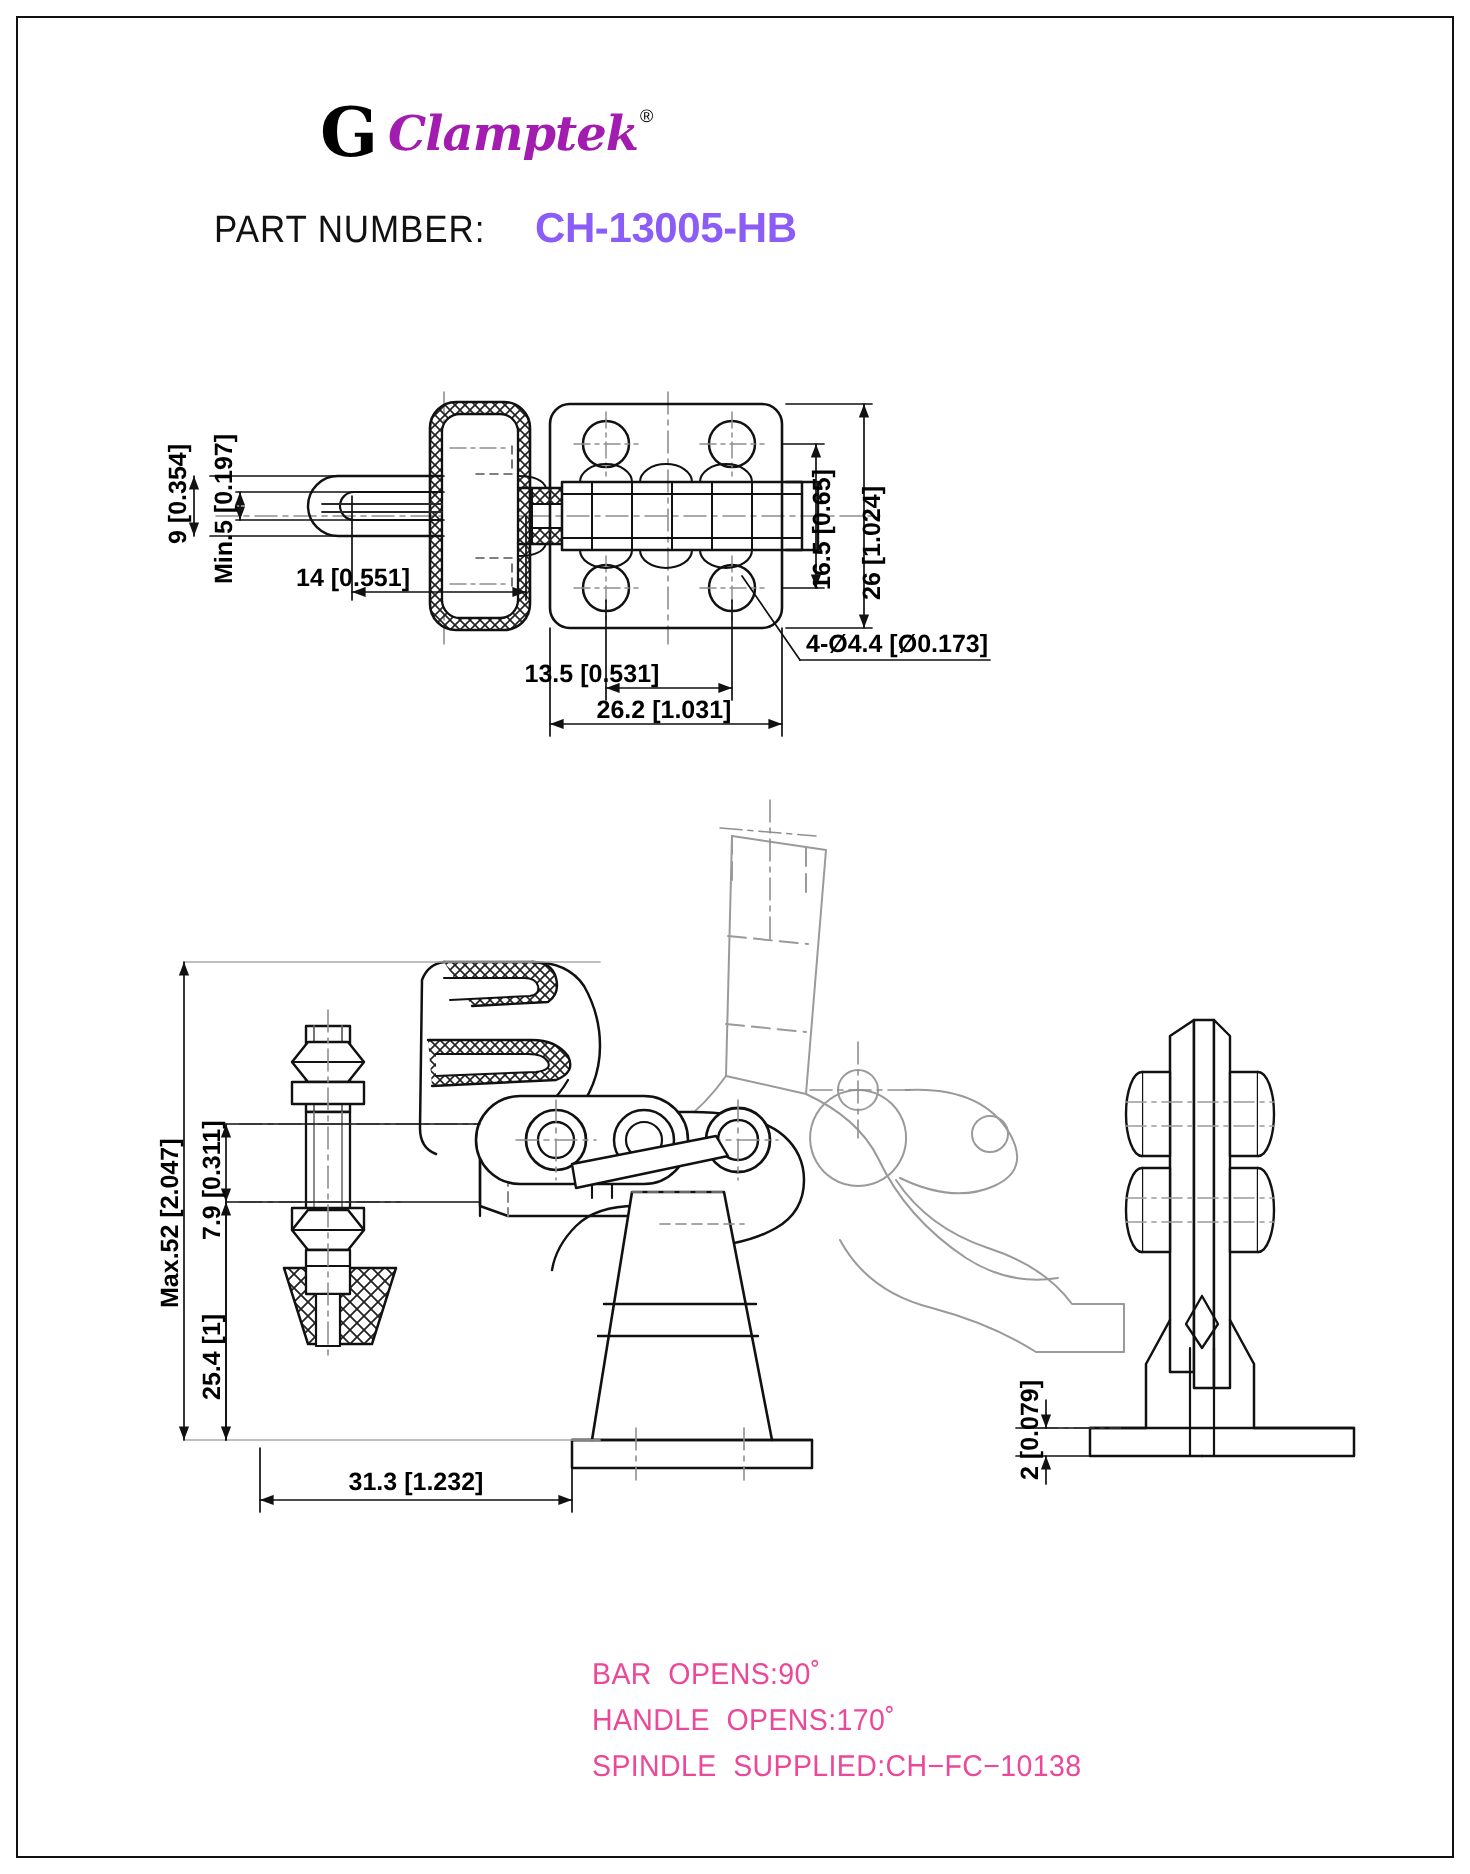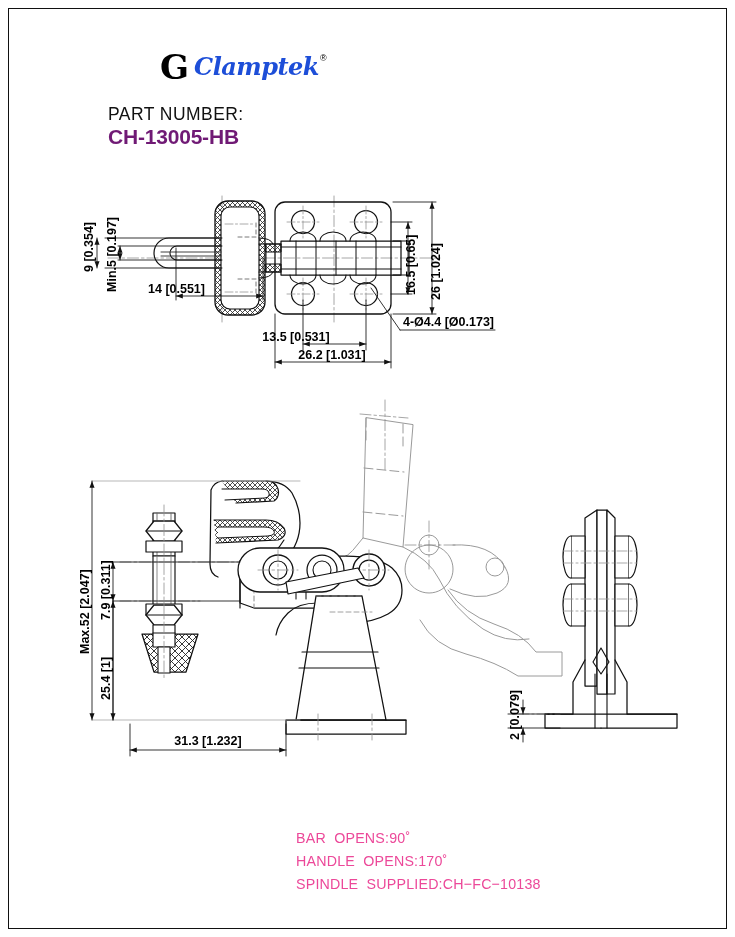--- a/index.html
+++ b/index.html
@@ -1,25 +1,25 @@
 <!DOCTYPE html>
 <html><head>
 <meta charset="utf-8">
 <style>
   html,body{margin:0;padding:0;background:#fff;}
   body{width:735px;height:937px;font-family:"Liberation Sans",sans-serif;overflow:hidden;}
   #sheet{position:relative;width:735px;height:937px;background:#fff;box-sizing:border-box;}
   #frame{position:absolute;left:8px;top:8px;width:719px;height:921px;border:1.6px solid #111;box-sizing:border-box;}
   .logo-wrap{position:absolute;left:160px;top:52px;display:flex;align-items:flex-start;}
   .logo-mark{font-family:"DejaVu Serif",serif;font-weight:bold;font-size:34px;line-height:30px;color:#000;letter-spacing:-1px;}
-  .logo-name{font-family:"DejaVu Serif",serif;font-style:italic;font-weight:bold;font-size:24px;line-height:30px;color:#1d4ed8;margin-left:6px;letter-spacing:-0.5px;}
+  .logo-name{font-family:"DejaVu Serif",serif;font-style:italic;font-weight:bold;font-size:24px;line-height:30px;color:#a21caf;margin-left:6px;letter-spacing:-0.5px;}
   .logo-reg{font-size:9px;line-height:10px;margin-left:1px;margin-top:1px;color:#000;}
-  .pn-row{position:absolute;left:107px;top:103px;display:flex;align-items:baseline;flex-direction:column;}
+  .pn-row{position:absolute;left:107px;top:103px;display:flex;align-items:baseline;}
   .pn-label{font-family:"Liberation Sans",sans-serif;font-size:19px;letter-spacing:0.5px;color:#111;transform:scaleX(0.92);transform-origin:left;}
-  .pn-value{font-family:"Liberation Sans",sans-serif;font-weight:bold;font-size:21px;letter-spacing:-0.2px;color:#701a75;margin-left:1px;}
+  .pn-value{font-family:"Liberation Sans",sans-serif;font-weight:bold;font-size:21px;letter-spacing:-0.2px;color:#8b5cf6;margin-left:13px;}
   #notes{position:absolute;left:296px;top:826px;font-family:"Liberation Sans",sans-serif;font-size:15px;color:#ec4899;line-height:23px;letter-spacing:0.2px;}
   #notes div{transform:scaleX(0.95);transform-origin:left;white-space:pre;}
   svg{position:absolute;left:0;top:0;}
   text{font-family:"Liberation Sans",sans-serif;font-weight:bold;fill:#000;}
 </style>
 </head>
 <body>
 
 <div id="sheet">
   <div id="frame"></div>

